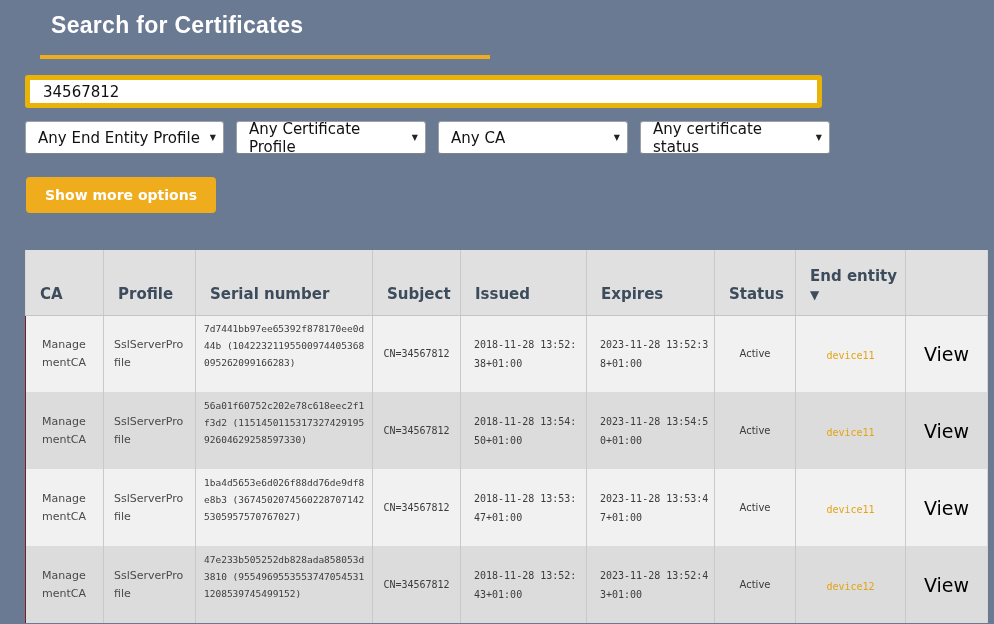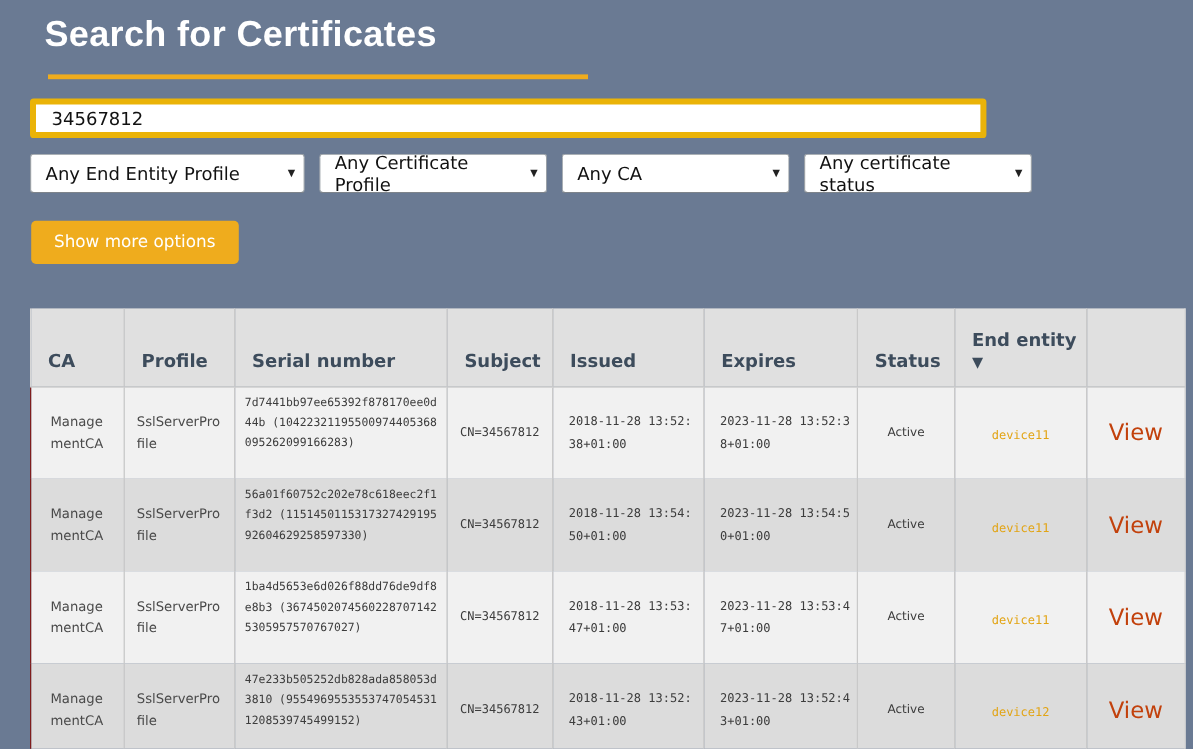--- a/index.html
+++ b/index.html
@@ -6,23 +6,23 @@
   html,body { margin:0; padding:0; }
   body {
     width:994px; height:624px;
     background:#6A7A93;
     font-family:"DejaVu Sans", sans-serif;
     overflow:hidden;
   }
   .page { padding:8px 0 0 25px; }
 
   .page-title {
-    margin:4px 0 0 12px;
+    margin:4px 0 0 26px;
     color:#ffffff;
-    font-size:30px;
+    font-size:23px;
     font-weight:bold;
     font-family:"Liberation Sans","DejaVu Sans",sans-serif;
     letter-spacing:.3px;
   }
   .title-underline {
     margin:16px 0 0 15px;
     width:450px; height:4px;
     background:#EFAC1D;
   }
 
@@ -44,34 +44,34 @@
     height:33px;
     background:#ffffff;
     border:1px solid #9aa0a6;
     border-bottom-color:#7e848b;
     border-radius:3px;
     display:flex; align-items:center; justify-content:space-between;
     padding:0 7px 0 12px;
     font-size:15px; color:#111;
     cursor:pointer;
   }
-  .filters .select:nth-child(1){ width:229px; }
+  .filters .select:nth-child(1){ width:199px; }
   .filters .select:nth-child(2){ width:190px; }
   .filters .select:nth-child(3){ width:190px; }
   .filters .select:nth-child(4){ width:190px; }
   .select .arrow { font-size:8px; color:#222; margin-left:6px; flex:none; }
 
   .show-more {
     display:block;
     margin-top:23px; margin-left:1px;
     background:#EFAC1D;
     color:#ffffff;
     border:none;
     border-radius:4px;
-    font-weight:normal;
+    font-weight:bold;
     font-size:14px;
     font-family:"DejaVu Sans",sans-serif;
     height:36px;
     padding:0 19px;
     cursor:pointer;
   }
 
   table.certs {
     margin-top:37px;
     border-collapse:collapse;
@@ -135,21 +135,21 @@
   td.cell-status { font-size:10px; color:#3b3b3b; text-align:center; }
   td.cell-endentity { text-align:center; }
   .ee-link {
     font-family:"DejaVu Sans Mono",monospace;
     font-size:10px;
     color:#E2A414;
     cursor:pointer;
     text-align:right;
   }
   td.cell-view { text-align:center; }
-  .view-link { font-size:19px; color:#c2410c; cursor:pointer; }
+  .view-link { font-size:19px; color:#000000; cursor:pointer; }
 </style>
 </head>
 <body>
 
 <div class="page">
 
   <h1 class="page-title">Search for Certificates</h1>
   <div class="title-underline"></div>
 
   <input class="search-input" type="text" value="34567812" style="">

